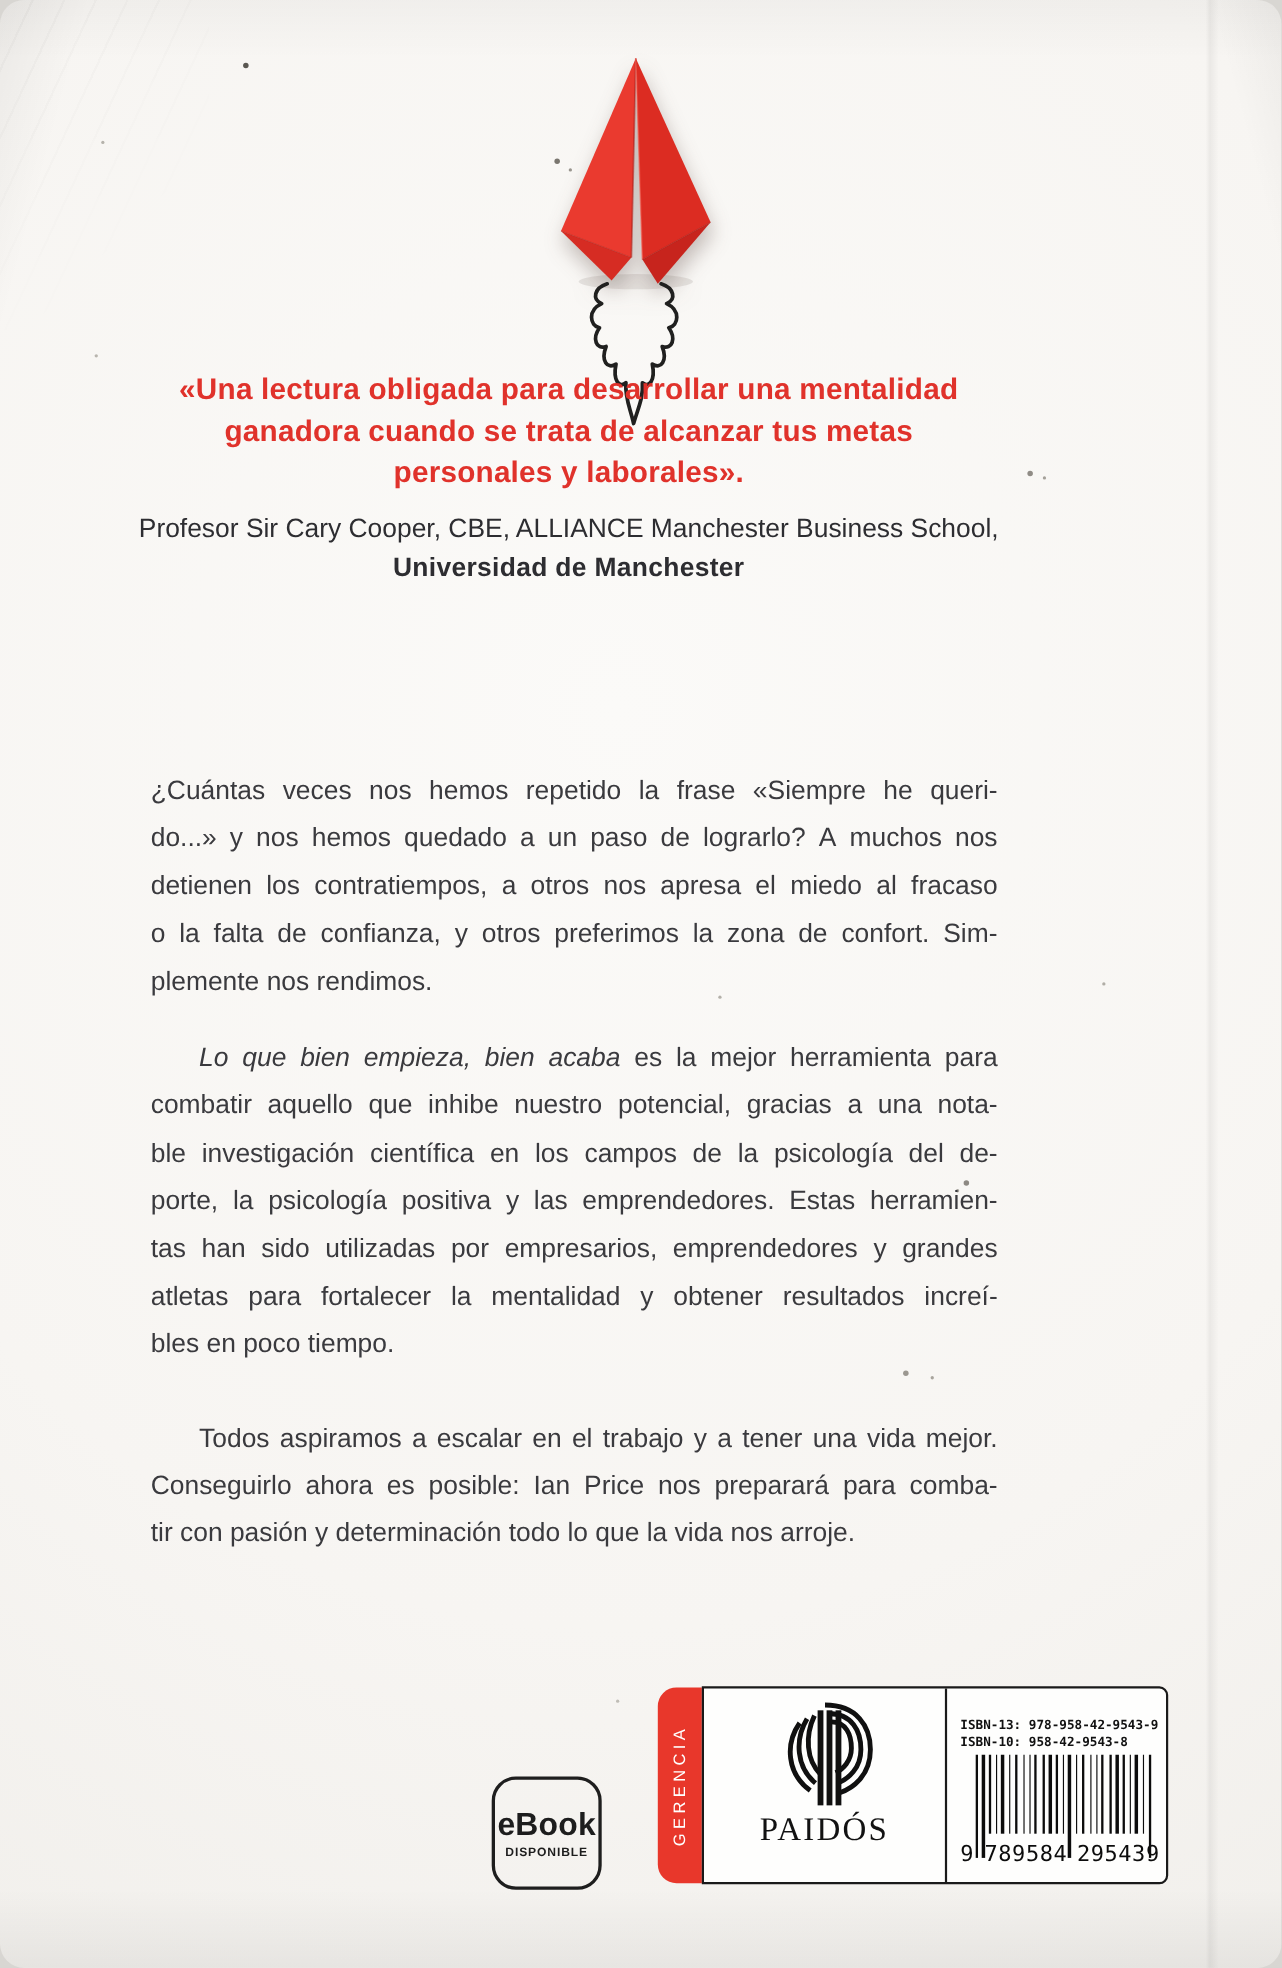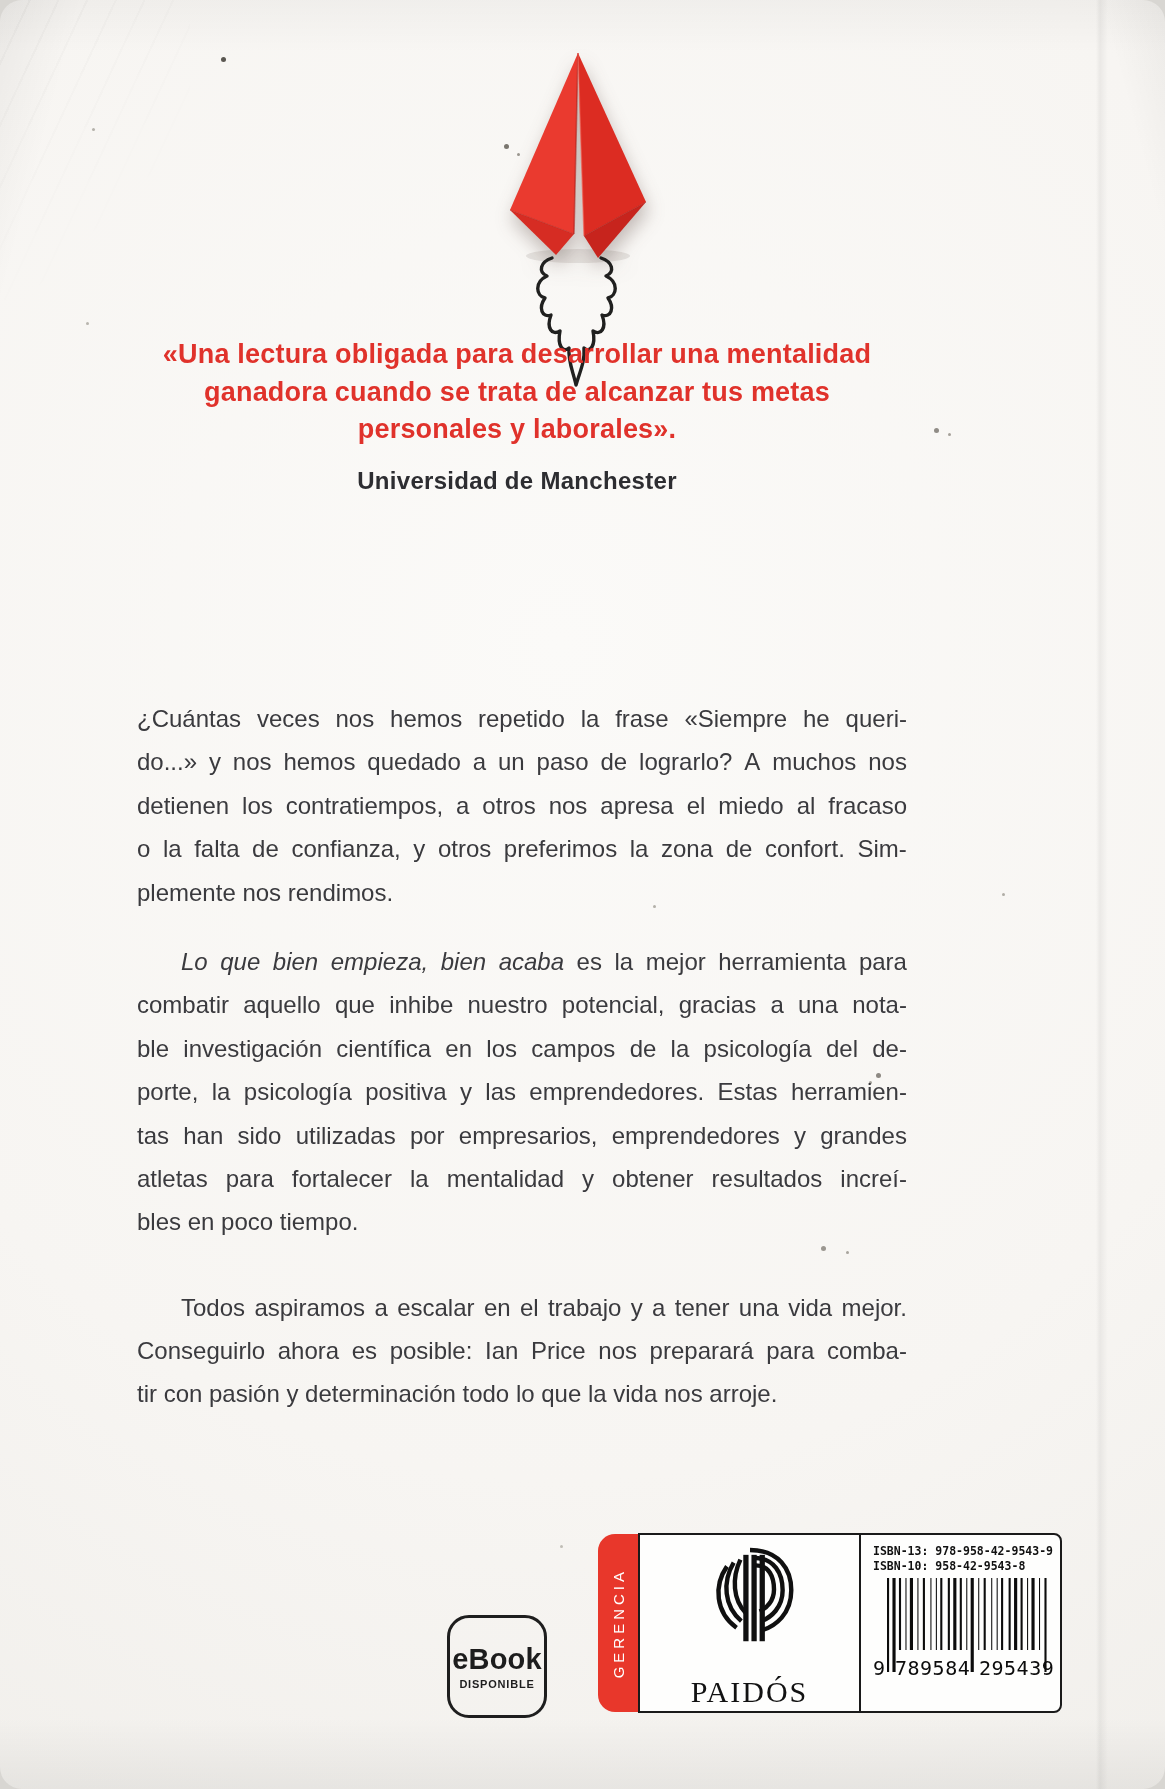--- a/index.html
+++ b/index.html
@@ -52,25 +52,25 @@
   .ebook-badge .small{font-size:11px;font-weight:bold;letter-spacing:.8px;margin-top:2px;}
 
   .card{position:absolute;left:598px;top:1533px;width:464px;height:180px;}
   .strip{position:absolute;left:0;top:1px;bottom:1px;width:40px;background:#e8372b;
       border-radius:17px 0 0 17px;display:flex;align-items:center;justify-content:center;}
   .strip span{writing-mode:vertical-rl;transform:rotate(180deg);color:#fff;font-size:15px;
       letter-spacing:4px;font-weight:500;}
   .panel{position:absolute;left:40px;right:0;top:0;bottom:0;background:#fefefd;
       border:2px solid #1a1a1a;border-radius:0 8px 8px 0;}
   .logo-panel{position:absolute;left:0;top:0;bottom:0;width:219px;display:flex;flex-direction:column;
-      align-items:center;justify-content:flex-end;padding-bottom:2px;text-align:right;}
+      align-items:center;justify-content:flex-end;padding-bottom:30px;text-align:right;}
   .logo-mark{position:absolute;left:50%;top:12px;transform:translateX(-50%);}
   .publisher{font-family:"Liberation Serif",serif;font-size:30px;letter-spacing:2px;color:#121212;}
   .bc-panel{position:absolute;left:219px;right:0;top:0;bottom:0;border-left:2px solid #1a1a1a;
-      padding:9px 10px 6px 12px;box-sizing:border-box;}
+      padding:26px 10px 6px 12px;box-sizing:border-box;}
   .isbn{font-family:"DejaVu Sans Mono",monospace;font-size:11.5px;font-weight:bold;line-height:15px;color:#111;white-space:pre;}
   .bars-wrap{position:relative;height:96px;margin-top:4px;}
   .bars-wrap svg{position:absolute;left:0;top:0;}
   .digits{position:absolute;left:0;bottom:-6px;width:100%;height:24px;
       font-family:"DejaVu Sans Mono",monospace;font-size:20px;color:#0c0c0c;}
   .digits span{position:absolute;bottom:0;letter-spacing:.5px;}
   .digits .d9{left:0;} .digits .g1{left:22px;} .digits .g2{left:106px;}
 </style>
 </head>
 <body>
@@ -95,20 +95,21 @@
   <svg class="flame" data-name="rocket-flame-icon" viewBox="0 0 130 135">
     <path d="M40,4 C28,8 26,18 35,22 C22,28 24,42 33,44 C26,54 30,64 39,61 C34,74 40,82 48,77 C45,92 51,99 57,94 C56,108 61,117 64,131 C68,117 73,108 72,94 C78,99 84,92 81,77 C89,82 95,74 90,61 C99,64 103,54 96,44 C105,42 107,28 94,22 C103,18 101,8 89,4" fill="none" stroke="#20201f" stroke-width="3.4" stroke-linecap="round" stroke-linejoin="round"></path>
   </svg>
 
   <div class="quote" data-name="endorsement-quote">
     <div data-name="quote-line">«Una lectura obligada para desarrollar una mentalidad</div>
     <div data-name="quote-line">ganadora cuando se trata de alcanzar tus metas</div>
     <div data-name="quote-line">personales y laborales».</div>
   </div>
   <div class="attrib" data-name="endorsement-attribution">
+    <div data-name="attribution-name">Profesor Sir Cary Cooper, CBE, ALLIANCE Manchester Business School,</div>
     <div class="org" data-name="attribution-organization">Universidad de Manchester</div>
   </div>
 
   <div class="body" data-name="synopsis-text">
     <div class="para" data-name="body-paragraph-1">
         <div class="bline just">
           <span>¿Cuántas</span>
           <span>veces</span>
           <span>nos</span>
           <span>hemos</span>

